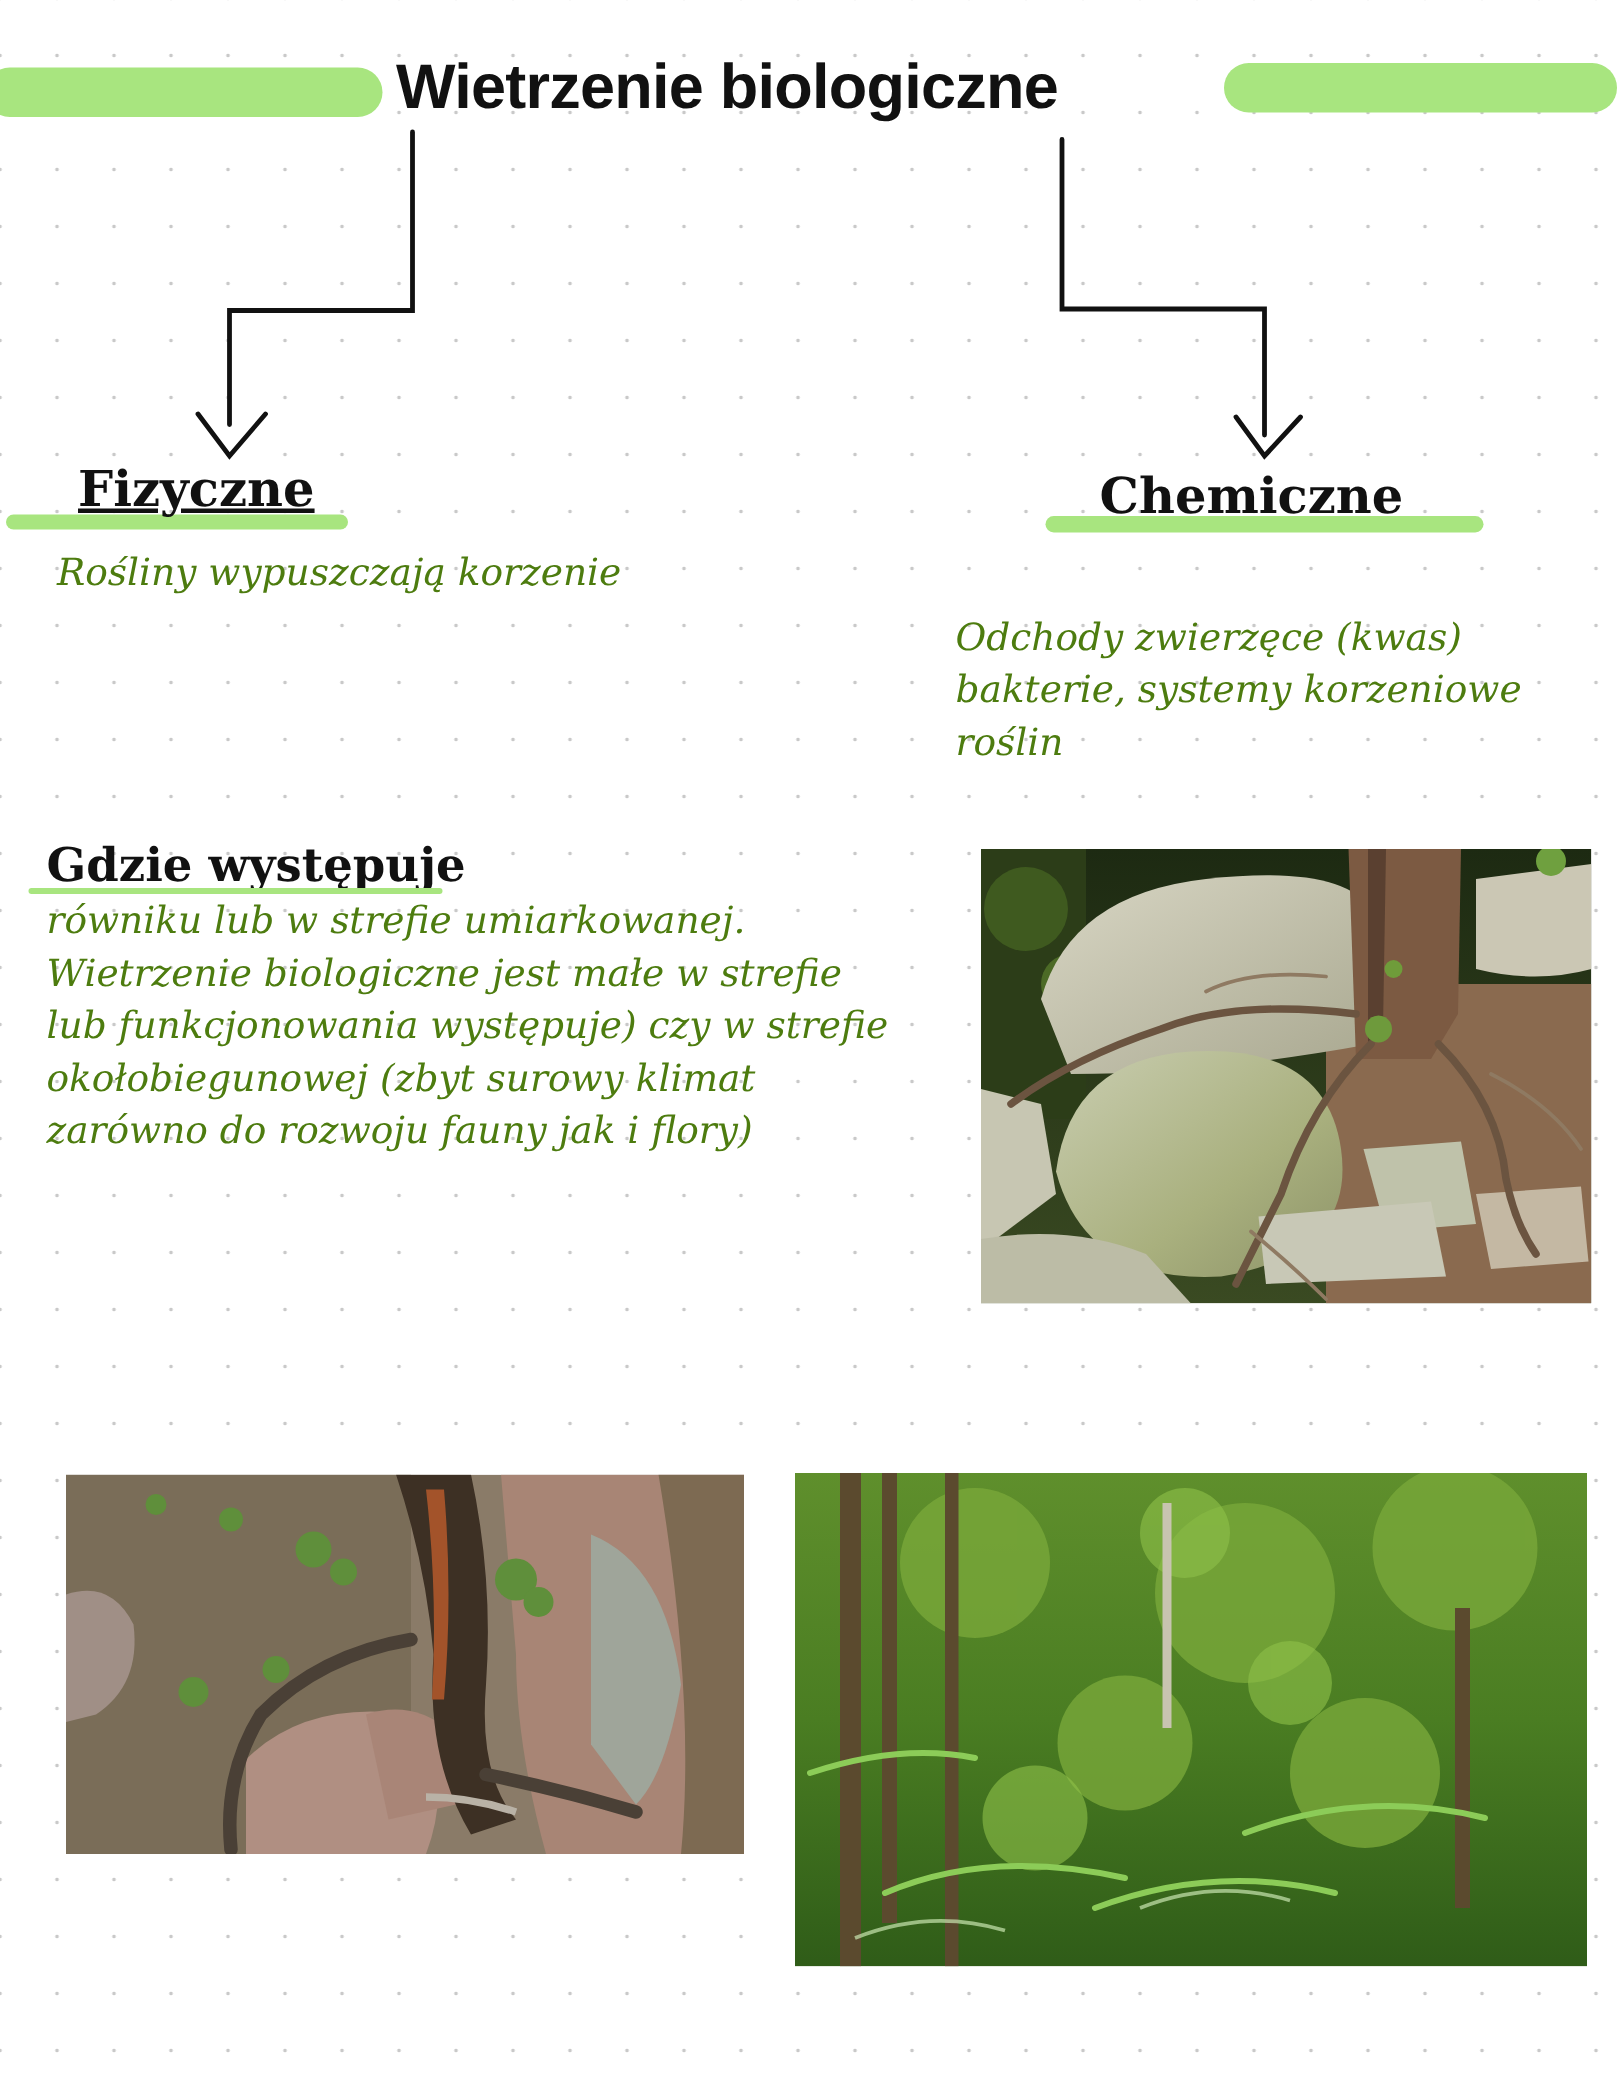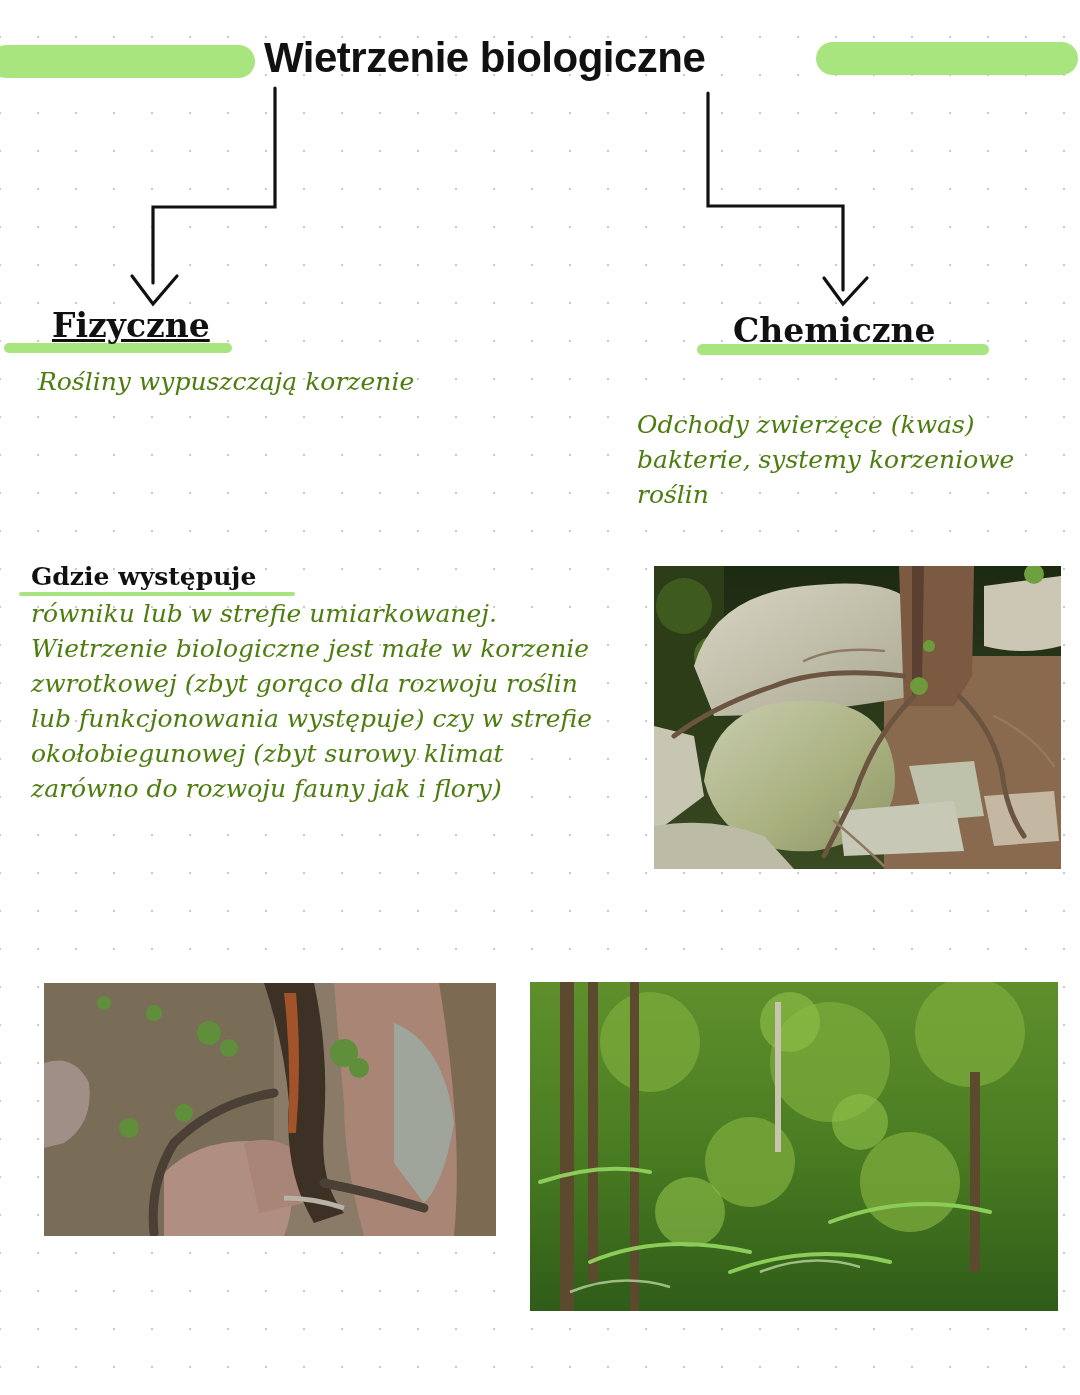--- a/index.html
+++ b/index.html
@@ -23,21 +23,21 @@
       position: absolute; font-family: "DejaVu Serif", serif; font-weight: bold;
       font-size: 33px; line-height: 40px; white-space: nowrap; z-index: 2;
     }
     .underline { position: absolute; background: #a8e57f; border-radius: 6px; z-index: 1; }
     .italic {
       position: absolute; font-family: "DejaVu Serif", serif; font-style: italic;
       font-size: 25px; line-height: 35px; color: #4d7c0f;
     }
     .sub-heading {
       position: absolute; font-family: "DejaVu Serif", serif; font-weight: bold;
-      font-size: 25px; line-height: 30px; white-space: nowrap;
+      font-size: 31px; line-height: 30px; white-space: nowrap;
     }
     .photo { position: absolute; overflow: hidden; }
     .photo svg { display: block; width: 100%; height: 100%; }
     .line-text { display: block; white-space: nowrap; }
   </style>
 </head>
 <body>
 
 <div class="bar" style="left:-10px; top:45px; width:265px; height:33px;"></div>
 <div class="bar" style="left:816px; top:42px; width:262px; height:33px;"></div>
@@ -65,22 +65,21 @@
 <div class="italic" style="left:637px; top:372px;margin-top:35px;">
   <span class="line-text">Odchody zwierzęce (kwas)</span>
   <span class="line-text">bakterie, systemy korzeniowe</span>
   <span class="line-text">roślin</span>
 </div>
 
 <div class="underline" style="left:19px; top:592px; width:276px; height:4px; border-radius:2px;"></div>
 <div class="sub-heading" style="left:31px; top:562px;">Gdzie występuje</div>
 <div class="italic" style="left:31px; top:596px; font-size:25px; line-height:35px;">
   <span class="line-text">równiku lub w strefie umiarkowanej.</span>
-  <span class="line-text">Wietrzenie biologiczne jest małe w korzenie</span>
-  <span class="line-text">zwrotkowej (zbyt gorąco dla rozwoju roślin</span>
+  <span class="line-text">Wietrzenie biologiczne jest małe w strefie</span>
   <span class="line-text">lub funkcjonowania występuje) czy w strefie</span>
   <span class="line-text">okołobiegunowej (zbyt surowy klimat</span>
   <span class="line-text">zarówno do rozwoju  fauny jak i flory)</span>
 </div>
 
 <div class="photo" style="left:654px; top:566px; width:407px; height:303px;">
   <svg viewBox="0 0 407 303" preserveAspectRatio="none" aria-label="">
     <defs>
       <linearGradient id="bgA" x1="0" y1="0" x2="0" y2="1">
         <stop offset="0" stop-color="#1d2a12"></stop>

